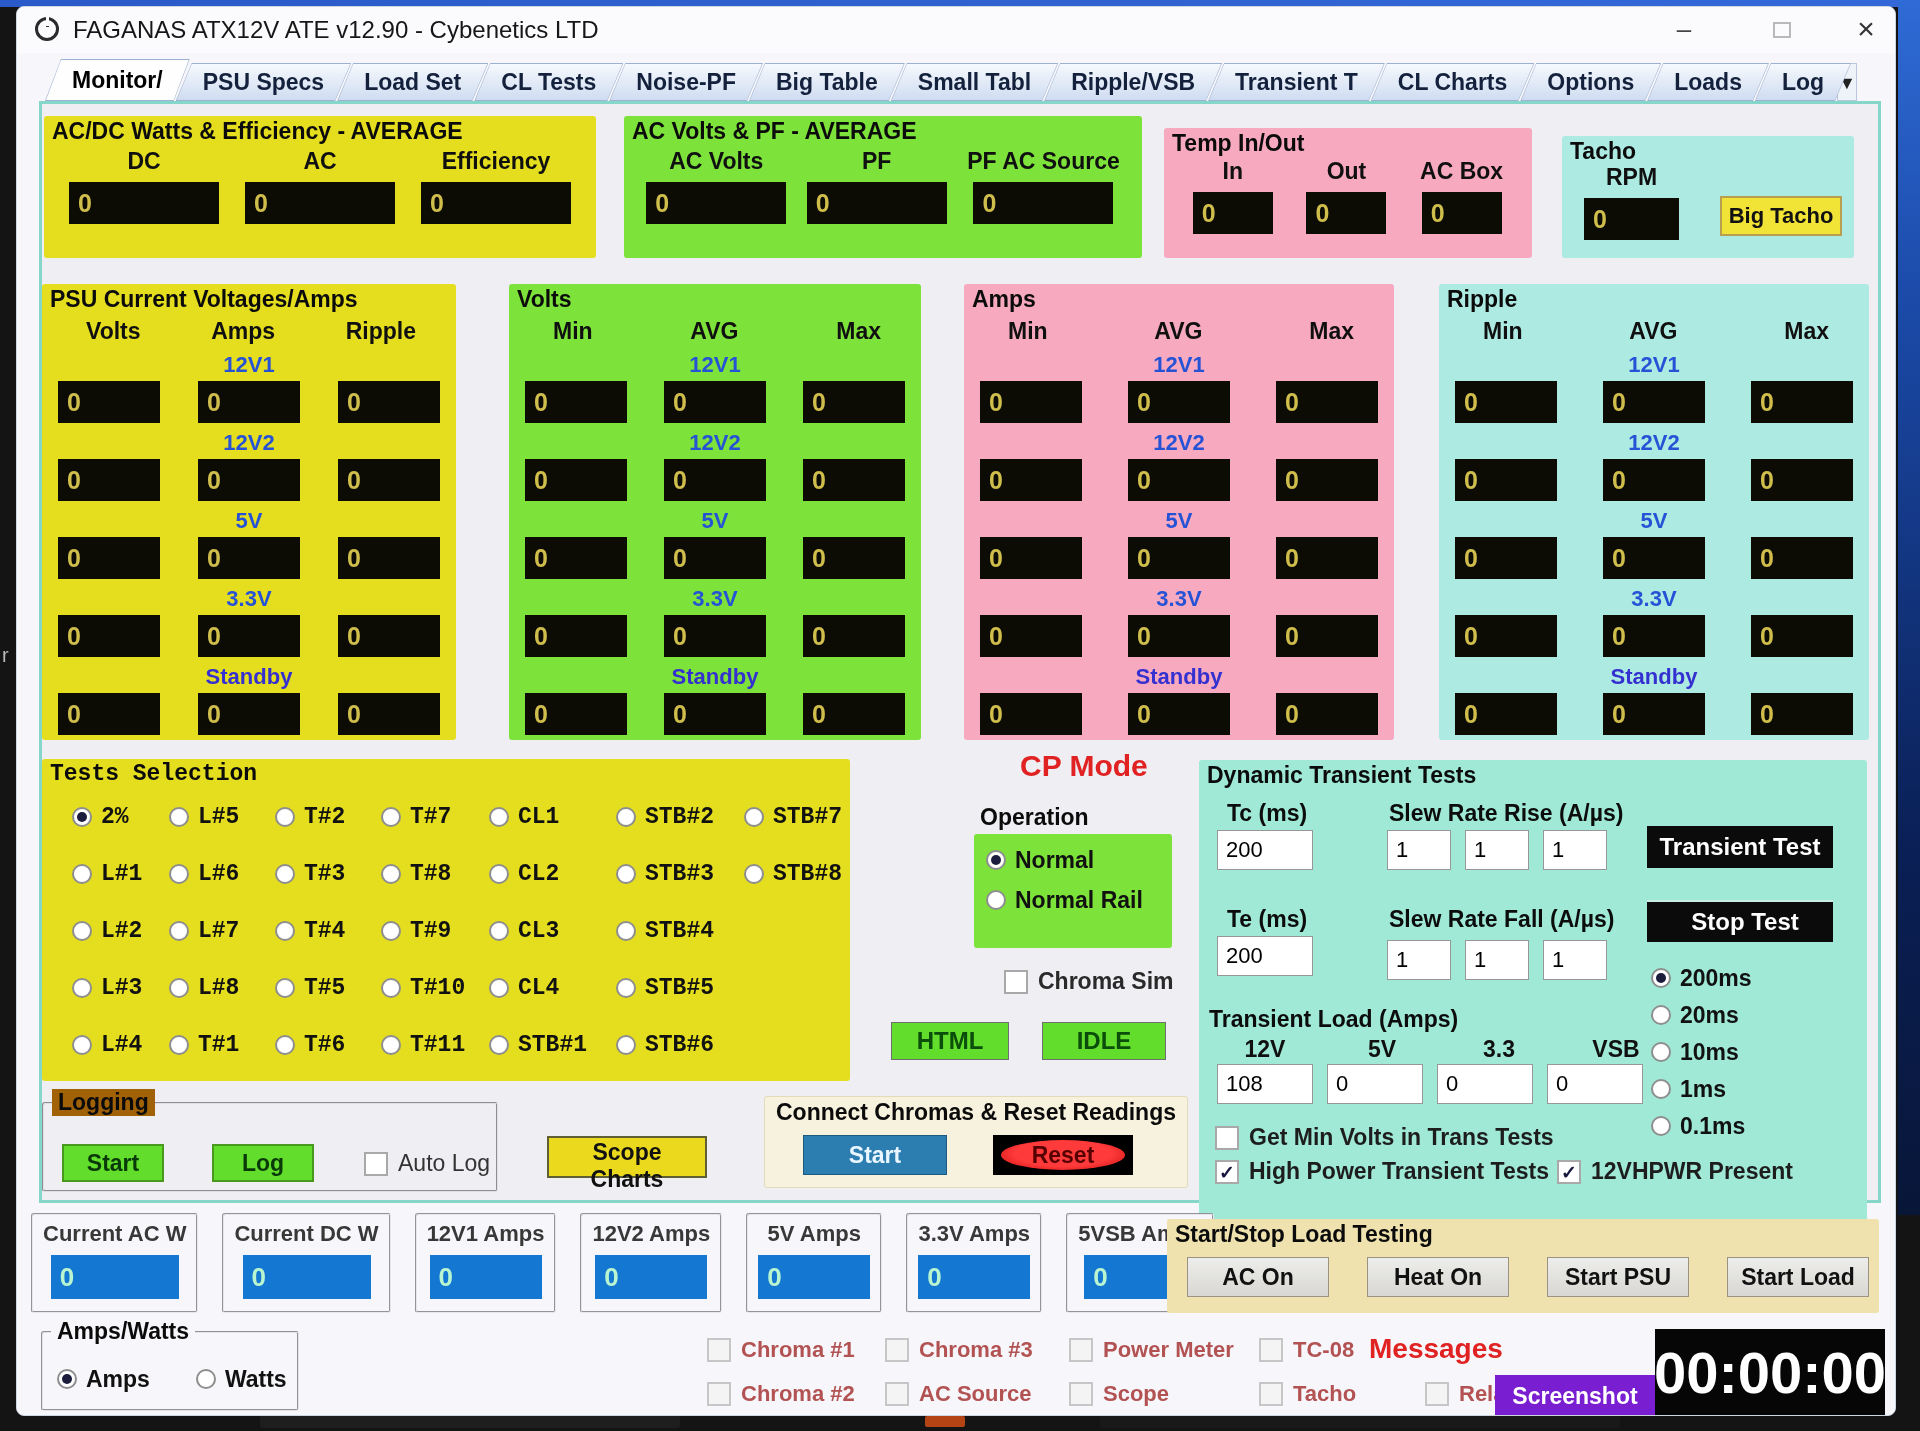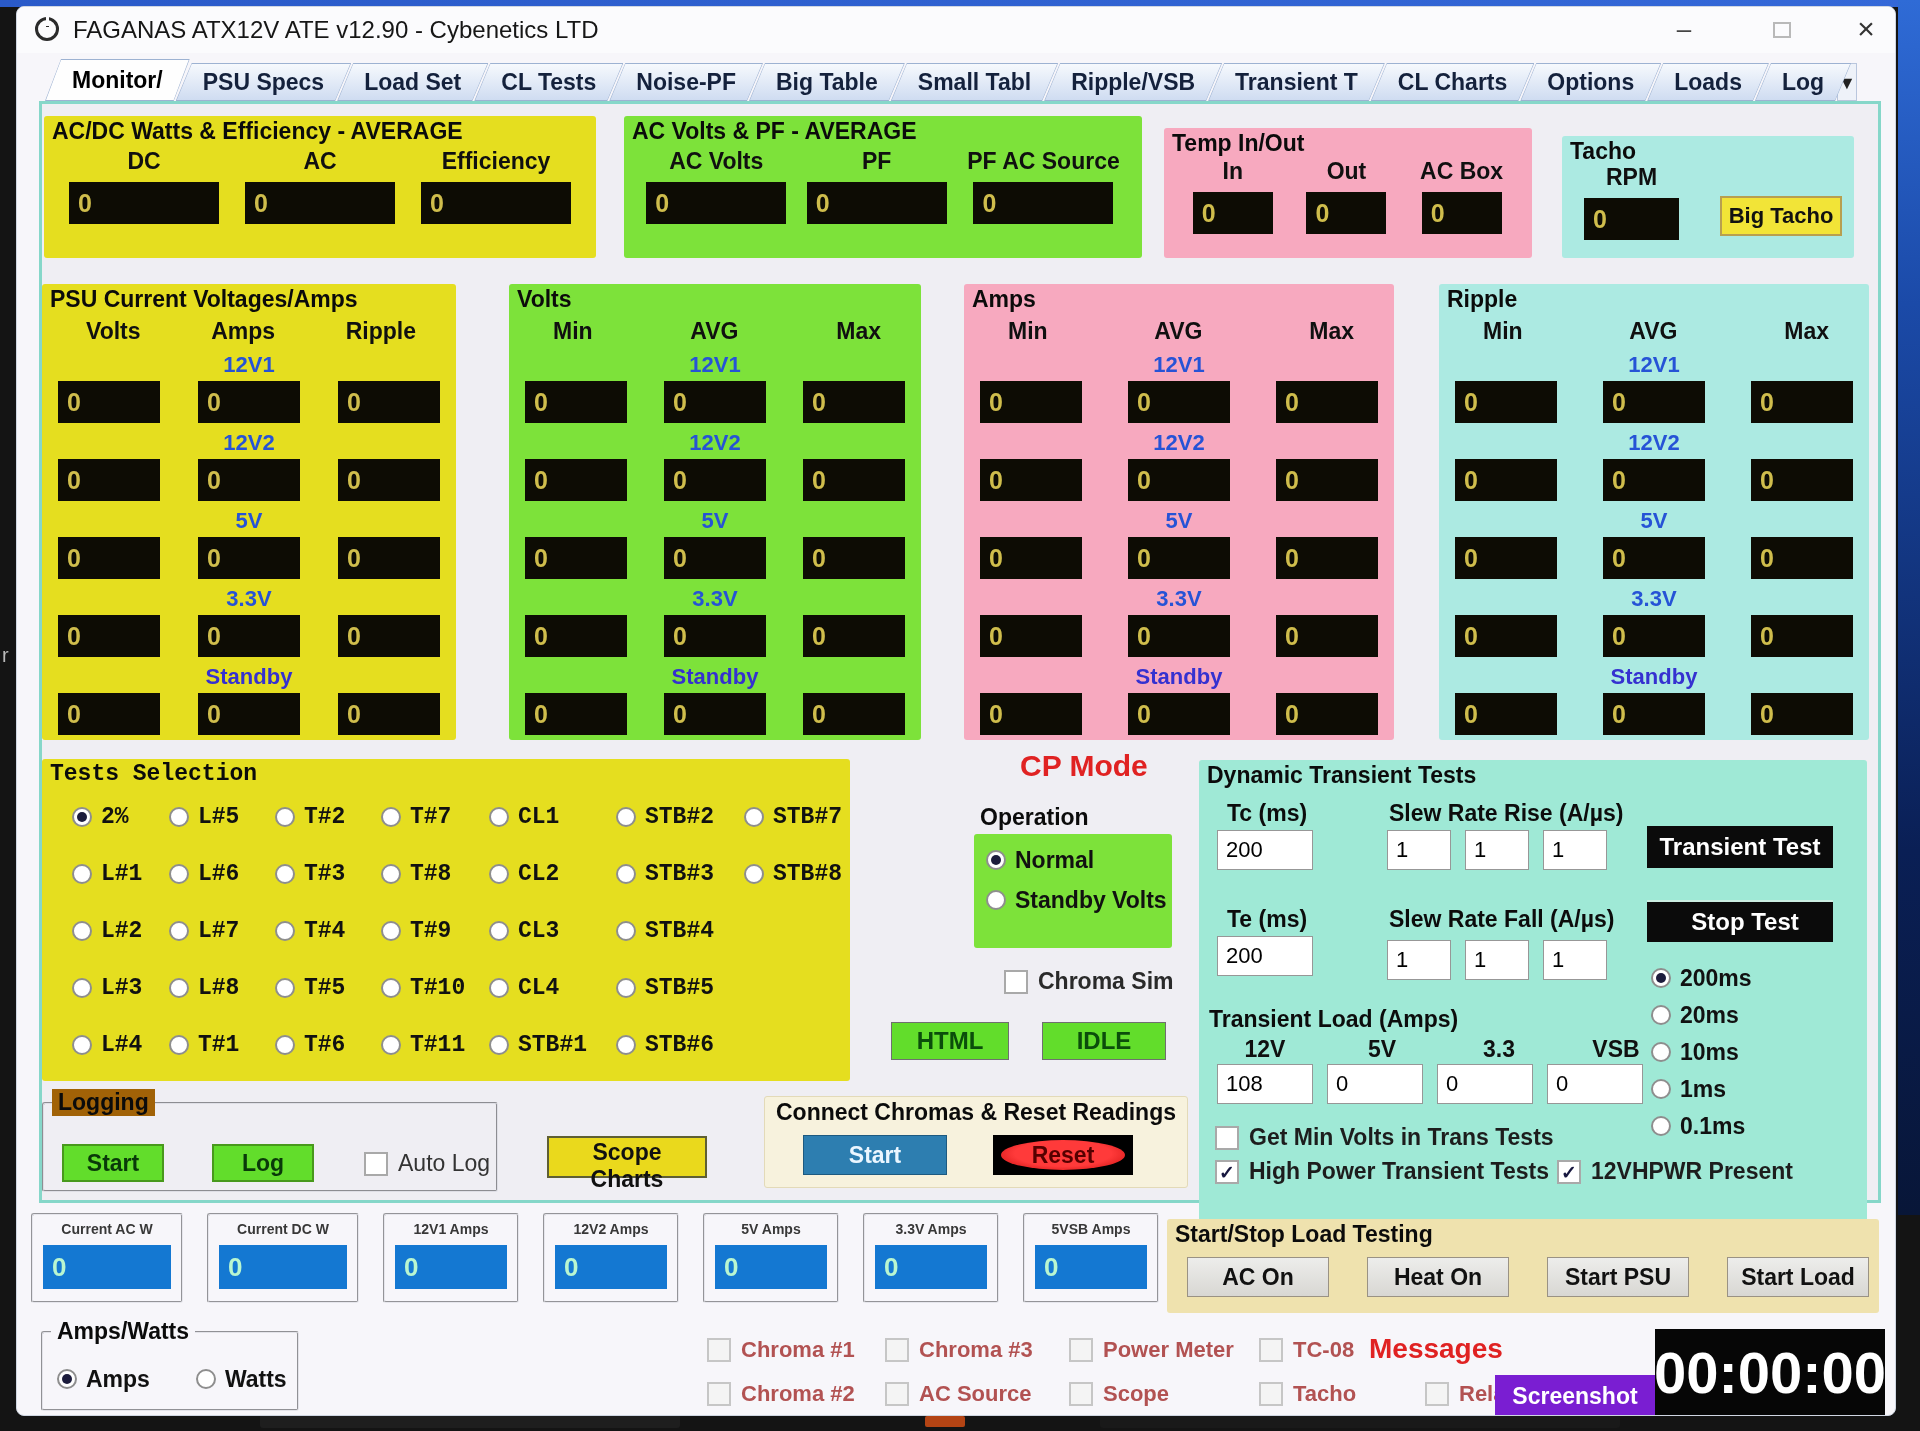--- a/index.html
+++ b/index.html
@@ -149,21 +149,21 @@
                  border:1px solid #1d5a80;font-family:inherit;font-weight:bold;font-size:23px;color:#eaf6ff;}
   #btn-reset{position:absolute;left:228px;top:38px;width:140px;height:40px;background:#000;border:none;font-family:inherit;}
   #btn-reset::before{content:'';position:absolute;left:8px;top:5px;right:8px;bottom:5px;border-radius:50%;
                      background:radial-gradient(ellipse at 50% 45%,#ff3a3a 55%,#c40808);}
   #btn-reset span{position:relative;font-weight:bold;font-size:23px;color:#560000;}
 
   
   #meters{position:absolute;left:14px;top:1206px;display:flex;gap:24px;}
   .meter{display:flex;flex-direction:column;align-items:center;gap:8px;border:2px groove #e6e6ec;
          border-radius:3px;background:#f7f6fa;padding:6px 10px 12px;}
-  .mlabel{font-size:14px;color:#383838;font-weight:600;white-space:nowrap;}
+  .mlabel{font-size:22px;color:#383838;font-weight:600;white-space:nowrap;}
   .bdisplay{background:var(--blue-disp);color:var(--blue-disp-text);font-weight:bold;font-size:26px;
             width:112px;height:44px;line-height:44px;padding-left:9px;box-sizing:border-box;}
   .meter.wide .bdisplay{width:128px;}
 
   #load-testing{left:1150px;top:1212px;width:712px;height:94px;}
   #lt-buttons{position:absolute;left:20px;top:38px;display:flex;gap:38px;}
   .gbtn{width:142px;height:40px;background:linear-gradient(#ededeb,#d8d7d3);border:1px solid #9a9284;
         font-family:inherit;font-weight:bold;font-size:23px;color:#111;}
 
   #amps-watts{left:24px;top:1324px;width:254px;height:76px;border-color:#e3e3e9;}
@@ -465,21 +465,21 @@
 
     <section class="panel p-green" id="op-box">
       <div class="caption">Operation</div>
       <div id="op-radios">
           <div class="ritem">
             <span class="rad sel"></span>
             <span class="rlab">Normal</span>
           </div>
           <div class="ritem">
             <span class="rad"></span>
-            <span class="rlab">Standby Volts</span>
+            <span class="rlab">Normal Rail</span>
           </div>
         </div>
     </section>
 
     <div class="citem" id="chroma-sim">
       <span class="cbx"></span>
       <span class="clab" style="font-weight:600;color:#2a2a2a">Chroma Sim</span>
     </div>
 
     <button class="greenbtn" id="btn-html">HTML</button>

